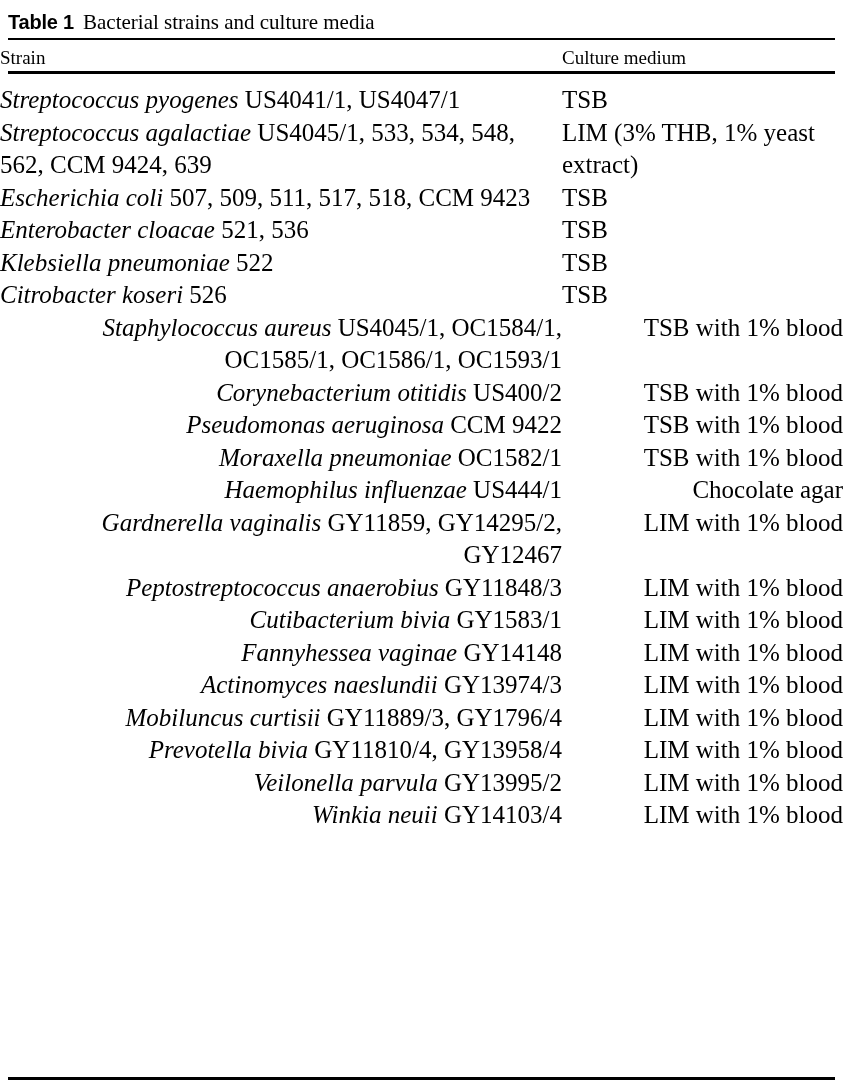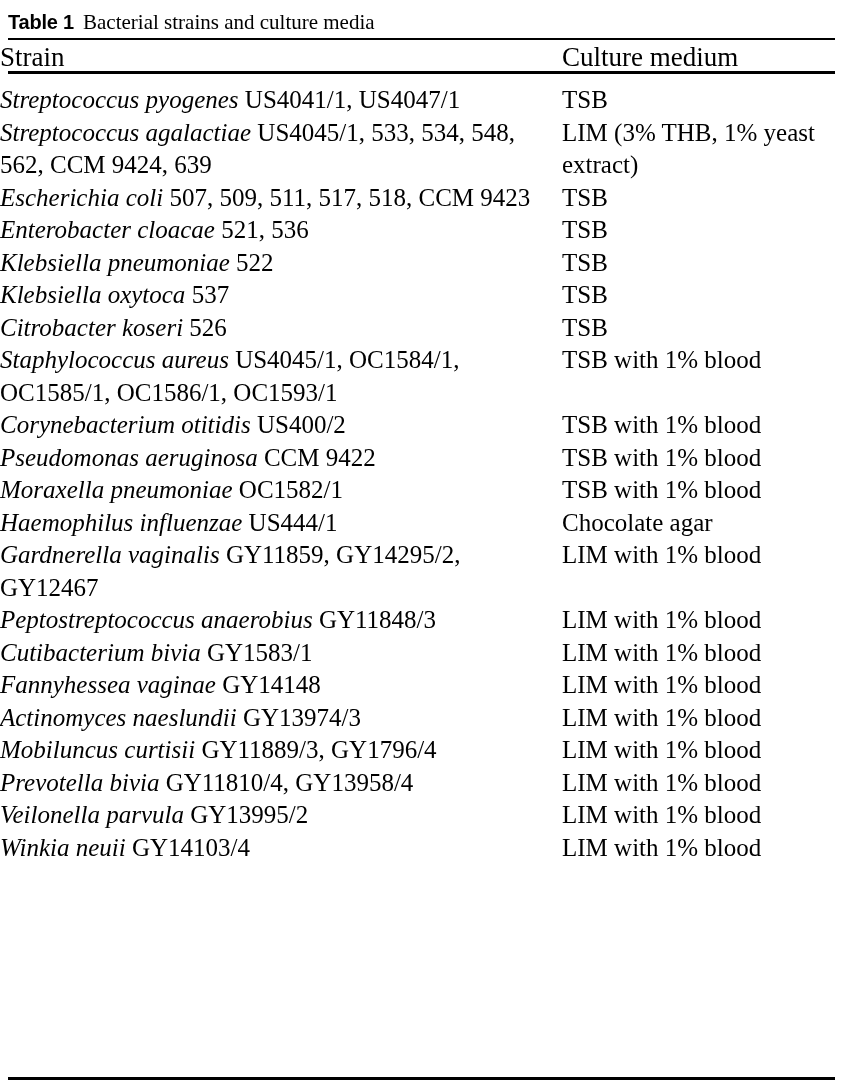--- a/index.html
+++ b/index.html
@@ -79,36 +79,36 @@
   .col-medium { width: 281px; }
 
   .cell {
     font-size: 25px;
     line-height: 32.5px;
   }
   .cell-strain { padding-left: 10px; padding-right: 8px; }
   .cell-medium { padding-left: 12px; padding-right: 8px; }
 
   .header-row .cell {
-    font-size: 27px;
+    font-size: 19px;
     line-height: 33px;
     margin-top: 24px;
   }
 
   
   .header-spacer { height: 41px; }
   .gap-after-head { height: 10px; }
 
   
   .sp { font-style: italic; }
   .id { font-style: normal; }
 
   
   .tall .cell { min-height: 65px; }
-  .short .cell { min-height: 32.5px; }
+  .short .cell { min-height: 32.5px; text-align: right; }
 </style>
 </head>
 <body>
 
 <div id="table-figure">
 
   <div class="caption">
     <span class="caption-label">Table 1</span><span class="caption-text">Bacterial strains and culture media</span>
   </div>
 
@@ -150,24 +150,20 @@
         </tr>
         <tr class="tall">
           <td class="cell cell-strain"><span class="sp">Enterobacter cloacae</span><span class="id"> 521, 536</span></td>
           <td class="cell cell-medium">TSB</td>
         </tr>
         <tr class="tall">
           <td class="cell cell-strain"><span class="sp">Klebsiella pneumoniae</span><span class="id"> 522</span></td>
           <td class="cell cell-medium">TSB</td>
         </tr>
         <tr class="tall">
-          <td class="cell cell-strain"><span class="sp">Klebsiella oxytoca</span><span class="id"> 537</span></td>
-          <td class="cell cell-medium">TSB</td>
-        </tr>
-        <tr class="tall">
           <td class="cell cell-strain"><span class="sp">Citrobacter koseri</span><span class="id"> 526</span></td>
           <td class="cell cell-medium">TSB</td>
         </tr>
         <tr class="short">
           <td class="cell cell-strain"><span class="sp">Staphylococcus aureus</span><span class="id"> US4045/1, OC1584/1, OC1585/1, OC1586/1, OC1593/1</span></td>
           <td class="cell cell-medium">TSB with 1% blood</td>
         </tr>
         <tr class="short">
           <td class="cell cell-strain"><span class="sp">Corynebacterium otitidis</span><span class="id"> US400/2</span></td>
           <td class="cell cell-medium">TSB with 1% blood</td>

